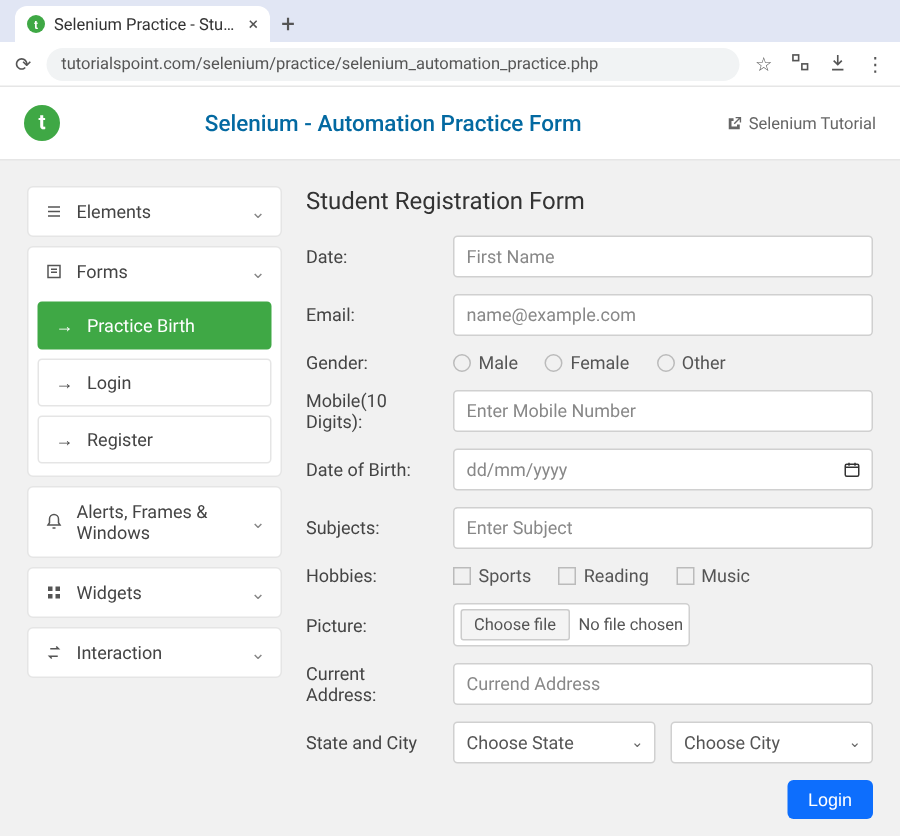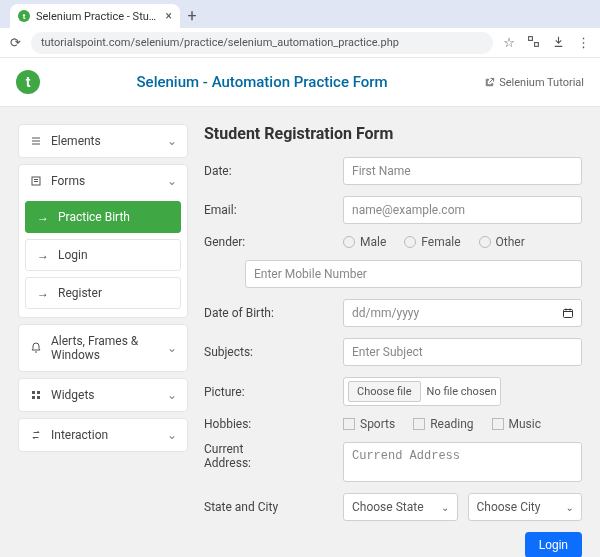--- a/index.html
+++ b/index.html
@@ -130,34 +130,33 @@
   .icon { width:14px; display:inline-flex; justify-content:center; }
   
   .form-area {
     flex:1;
     color:#333;
   }
   .form-title {
     font-size:16px;
     margin-bottom:14px;
     color:#333;
-    font-weight:bold;
   }
   .form-row {
     display:flex;
     align-items:center;
     margin-bottom:11px;
     gap:10px;
   }
   .form-label {
     width:88px;
     font-size:12px;
     color:#444;
   }
-  .form-control-area { flex:1; display:flex; gap:10px; align-items:center;margin-left:41px; }
+  .form-control-area { flex:1; display:flex; gap:10px; align-items:center; }
   .txt-input, .txt-area, .sel {
     width:100%;
     border:1px solid #d0d0d0;
     border-radius:3px;
     padding:6px 8px;
     font-size:12px;
     color:#555;
     background:#fff;
     font-family:inherit;
   }
@@ -186,21 +185,21 @@
   }
   .file-box {
     display:flex; align-items:center; gap:6px;
     border:1px solid #d0d0d0; border-radius:3px;
     padding:3px 4px; font-size:11px; color:#555; background:#fff;
   }
   .file-btn {
     background:#f4f4f4; border:1px solid #ccc;
     padding:3px 8px; font-size:11px; border-radius:2px;
   }
-  .txt-area { height:40px; resize:none;font-family:Liberation Mono, monospace; }
+  .txt-area { height:28px; resize:none; }
   .sel-group { display:flex; gap:10px; width:100%; }
   .sel-wrap { position:relative; flex:1; }
   .sel-caret {
     position:absolute; right:8px; top:50%; transform:translateY(-50%);
     color:#666; pointer-events:none; font-size:10px;
   }
   .login-row { display:flex; justify-content:flex-end; margin-top:4px; }
   .login-btn {
     background:#0d6efd; color:#fff; border:none;
     padding:6px 14px; border-radius:4px; font-size:12px;
@@ -366,20 +365,21 @@
             <span>Female</span>
           </label>
         <label class="radio-opt">
             <span class="radio-circle"></span>
             <span>Other</span>
           </label>
       </div>
     </div>
 
     <div class="form-row">
+      <div class="form-label">Mobile(10 Digits):</div>
       <div class="form-control-area">
         <input class="txt-input" placeholder="Enter Mobile Number" style="">
       </div>
     </div>
 
     <div class="form-row">
       <div class="form-label">Date of Birth:</div>
       <div class="form-control-area">
         <div class="date-wrap">
           <input class="txt-input" placeholder="dd/mm/yyyy" style="">
@@ -394,47 +394,47 @@
     </div>
 
     <div class="form-row">
       <div class="form-label">Subjects:</div>
       <div class="form-control-area">
         <input class="txt-input" placeholder="Enter Subject" style="">
       </div>
     </div>
 
     <div class="form-row">
-      <div class="form-label">Picture:</div>
-      <div class="form-control-area">
-        <div class="file-box">
-          <span class="file-btn">Choose file</span>
-          <span>No file chosen</span>
-        </div>
-      </div>
-    </div>
-
-    <div class="form-row">
       <div class="form-label">Hobbies:</div>
       <div class="form-control-area check-group">
         <label class="check-opt">
             <span class="check-sq"></span>
             <span>Sports</span>
           </label>
         <label class="check-opt">
             <span class="check-sq"></span>
             <span>Reading</span>
           </label>
         <label class="check-opt">
             <span class="check-sq"></span>
             <span>Music</span>
           </label>
       </div>
     </div>
 
+    <div class="form-row">
+      <div class="form-label">Picture:</div>
+      <div class="form-control-area">
+        <div class="file-box">
+          <span class="file-btn">Choose file</span>
+          <span>No file chosen</span>
+        </div>
+      </div>
+    </div>
+
     <div class="form-row" style="align-items:flex-start;">
       <div class="form-label">Current Address:</div>
       <div class="form-control-area">
         <textarea class="txt-area" placeholder="Currend Address" style=""></textarea>
       </div>
     </div>
 
     <div class="form-row">
       <div class="form-label">State and City</div>
       <div class="form-control-area sel-group">

